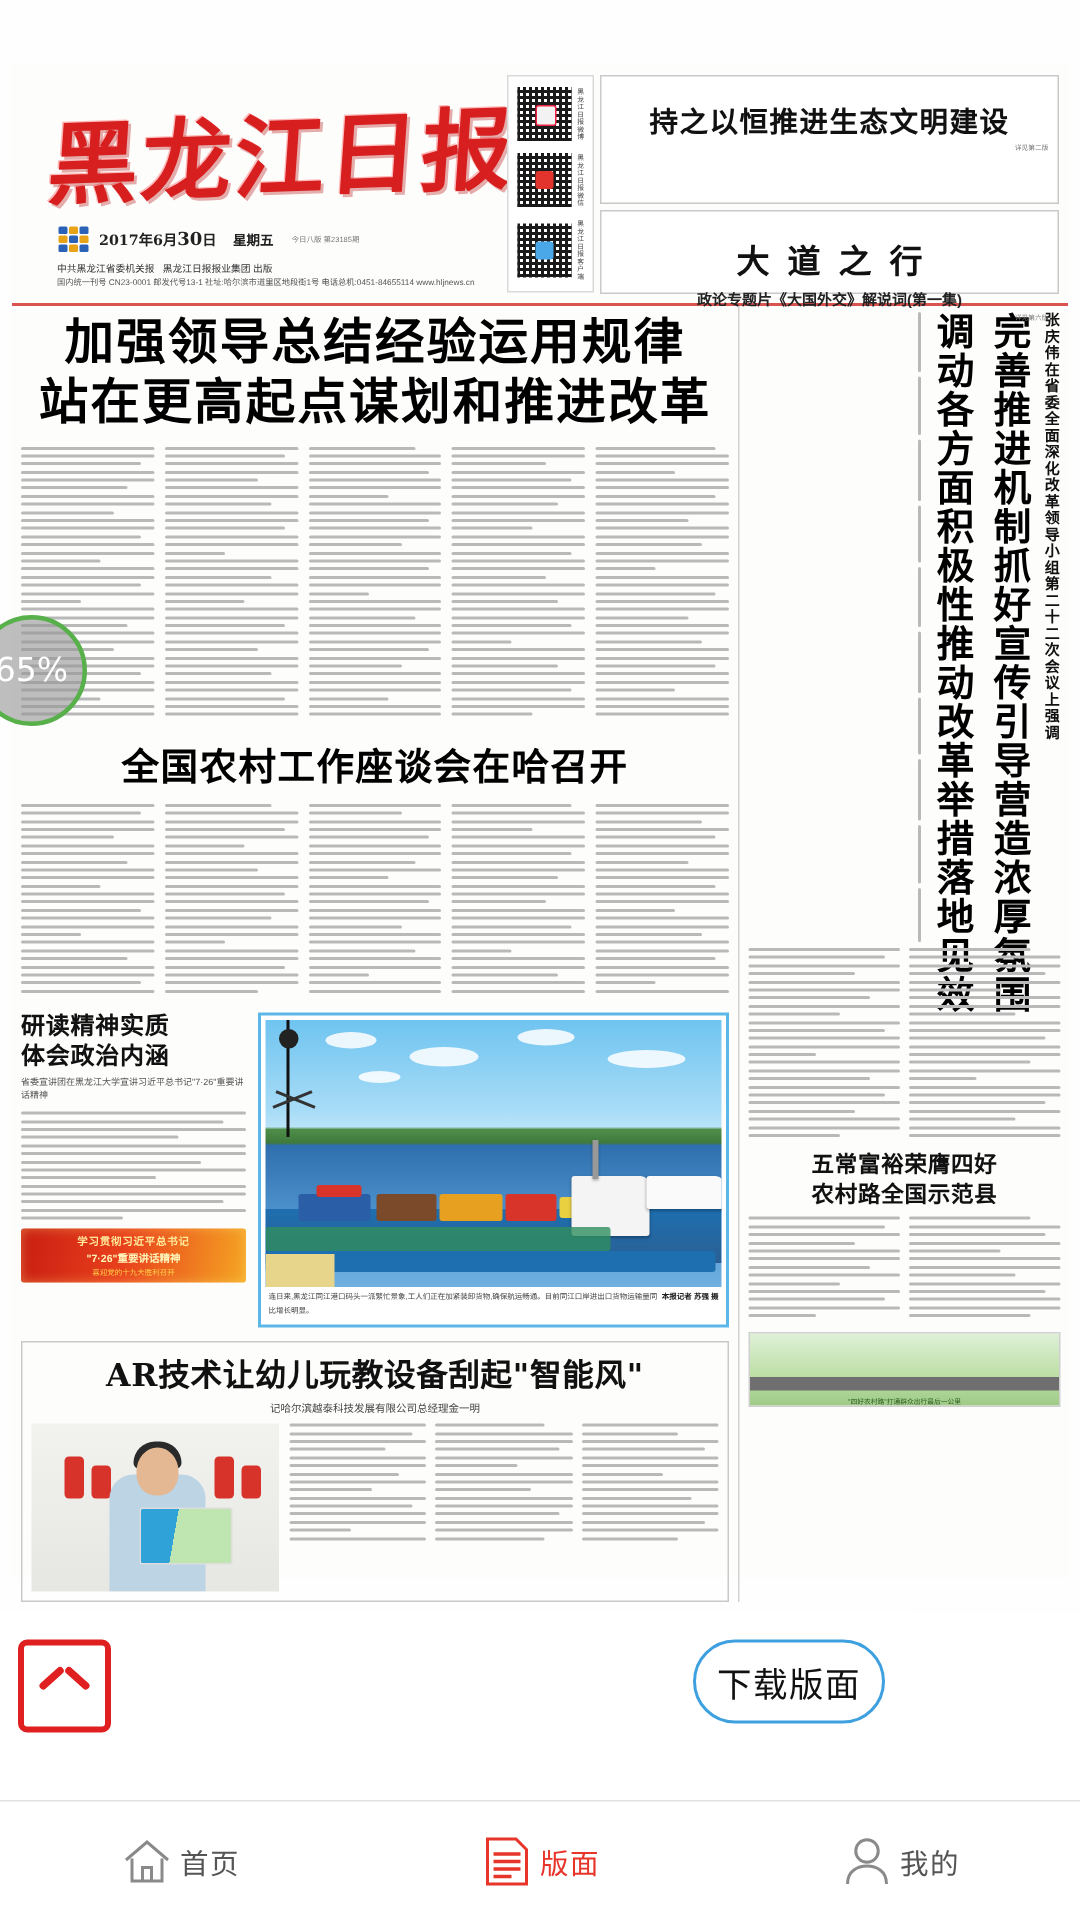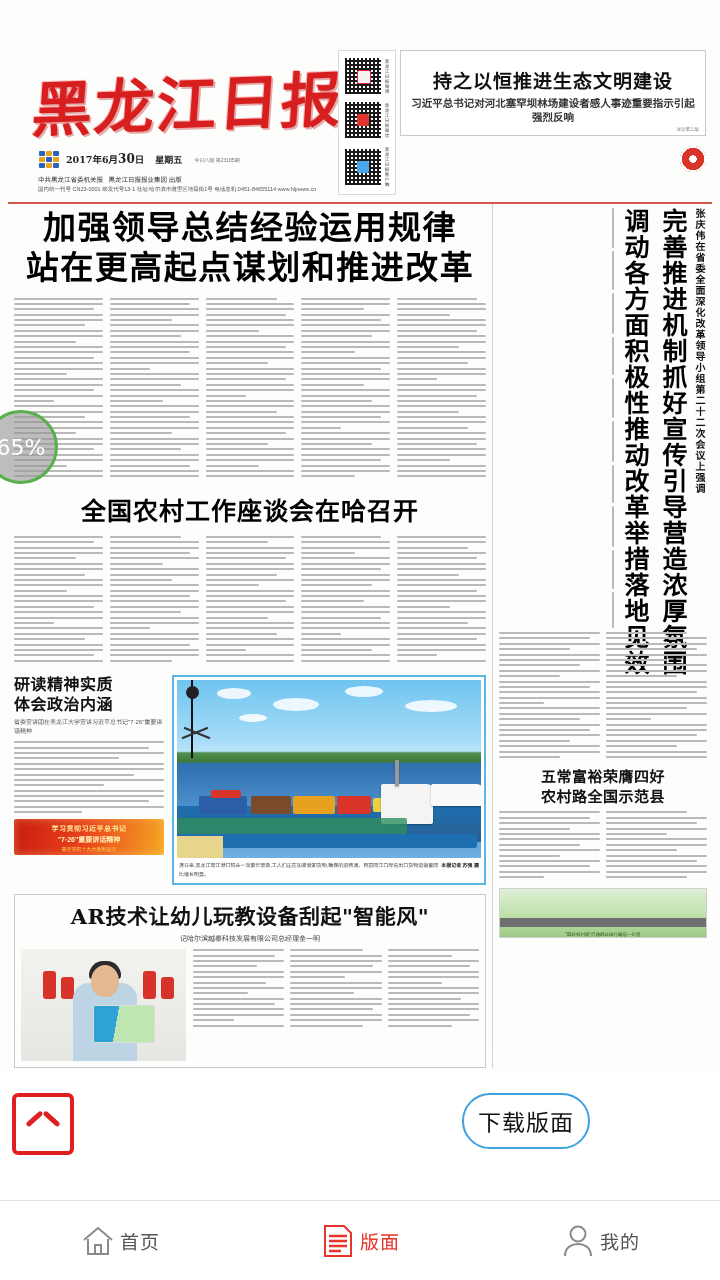--- a/index.html
+++ b/index.html
@@ -287,22 +287,26 @@
             <span class="qr-lbl">黑龙江日报微信</span>
           </div>
           <div class="qr-item">
             <span class="qr q3"></span>
             <span class="qr-lbl">黑龙江日报客户端</span>
           </div>
         </div>
 
         <div class="tr-box a">
           <div class="tr-h1">持之以恒推进生态文明建设</div>
-          <div class="tr-sub">习近平总书记对河北塞罕坝林场建设者感人事迹重要指示引起强烈反响</div>
           <div class="tr-by">详见第二版</div>
+        </div>
+        <div class="tr-box b">
+          <div class="tr-h2">大道之行</div>
+          <div class="tr-sub2">政论专题片《大国外交》解说词(第一集)</div>
+          <div class="tr-by">详见第六版</div>
         </div>
       </div>
 
       <div class="rule-red"></div>
 
       <div class="body-grid">
 
         <div class="col-main">
 
           <div class="mainhead">加强领导总结经验运用规律</div>

